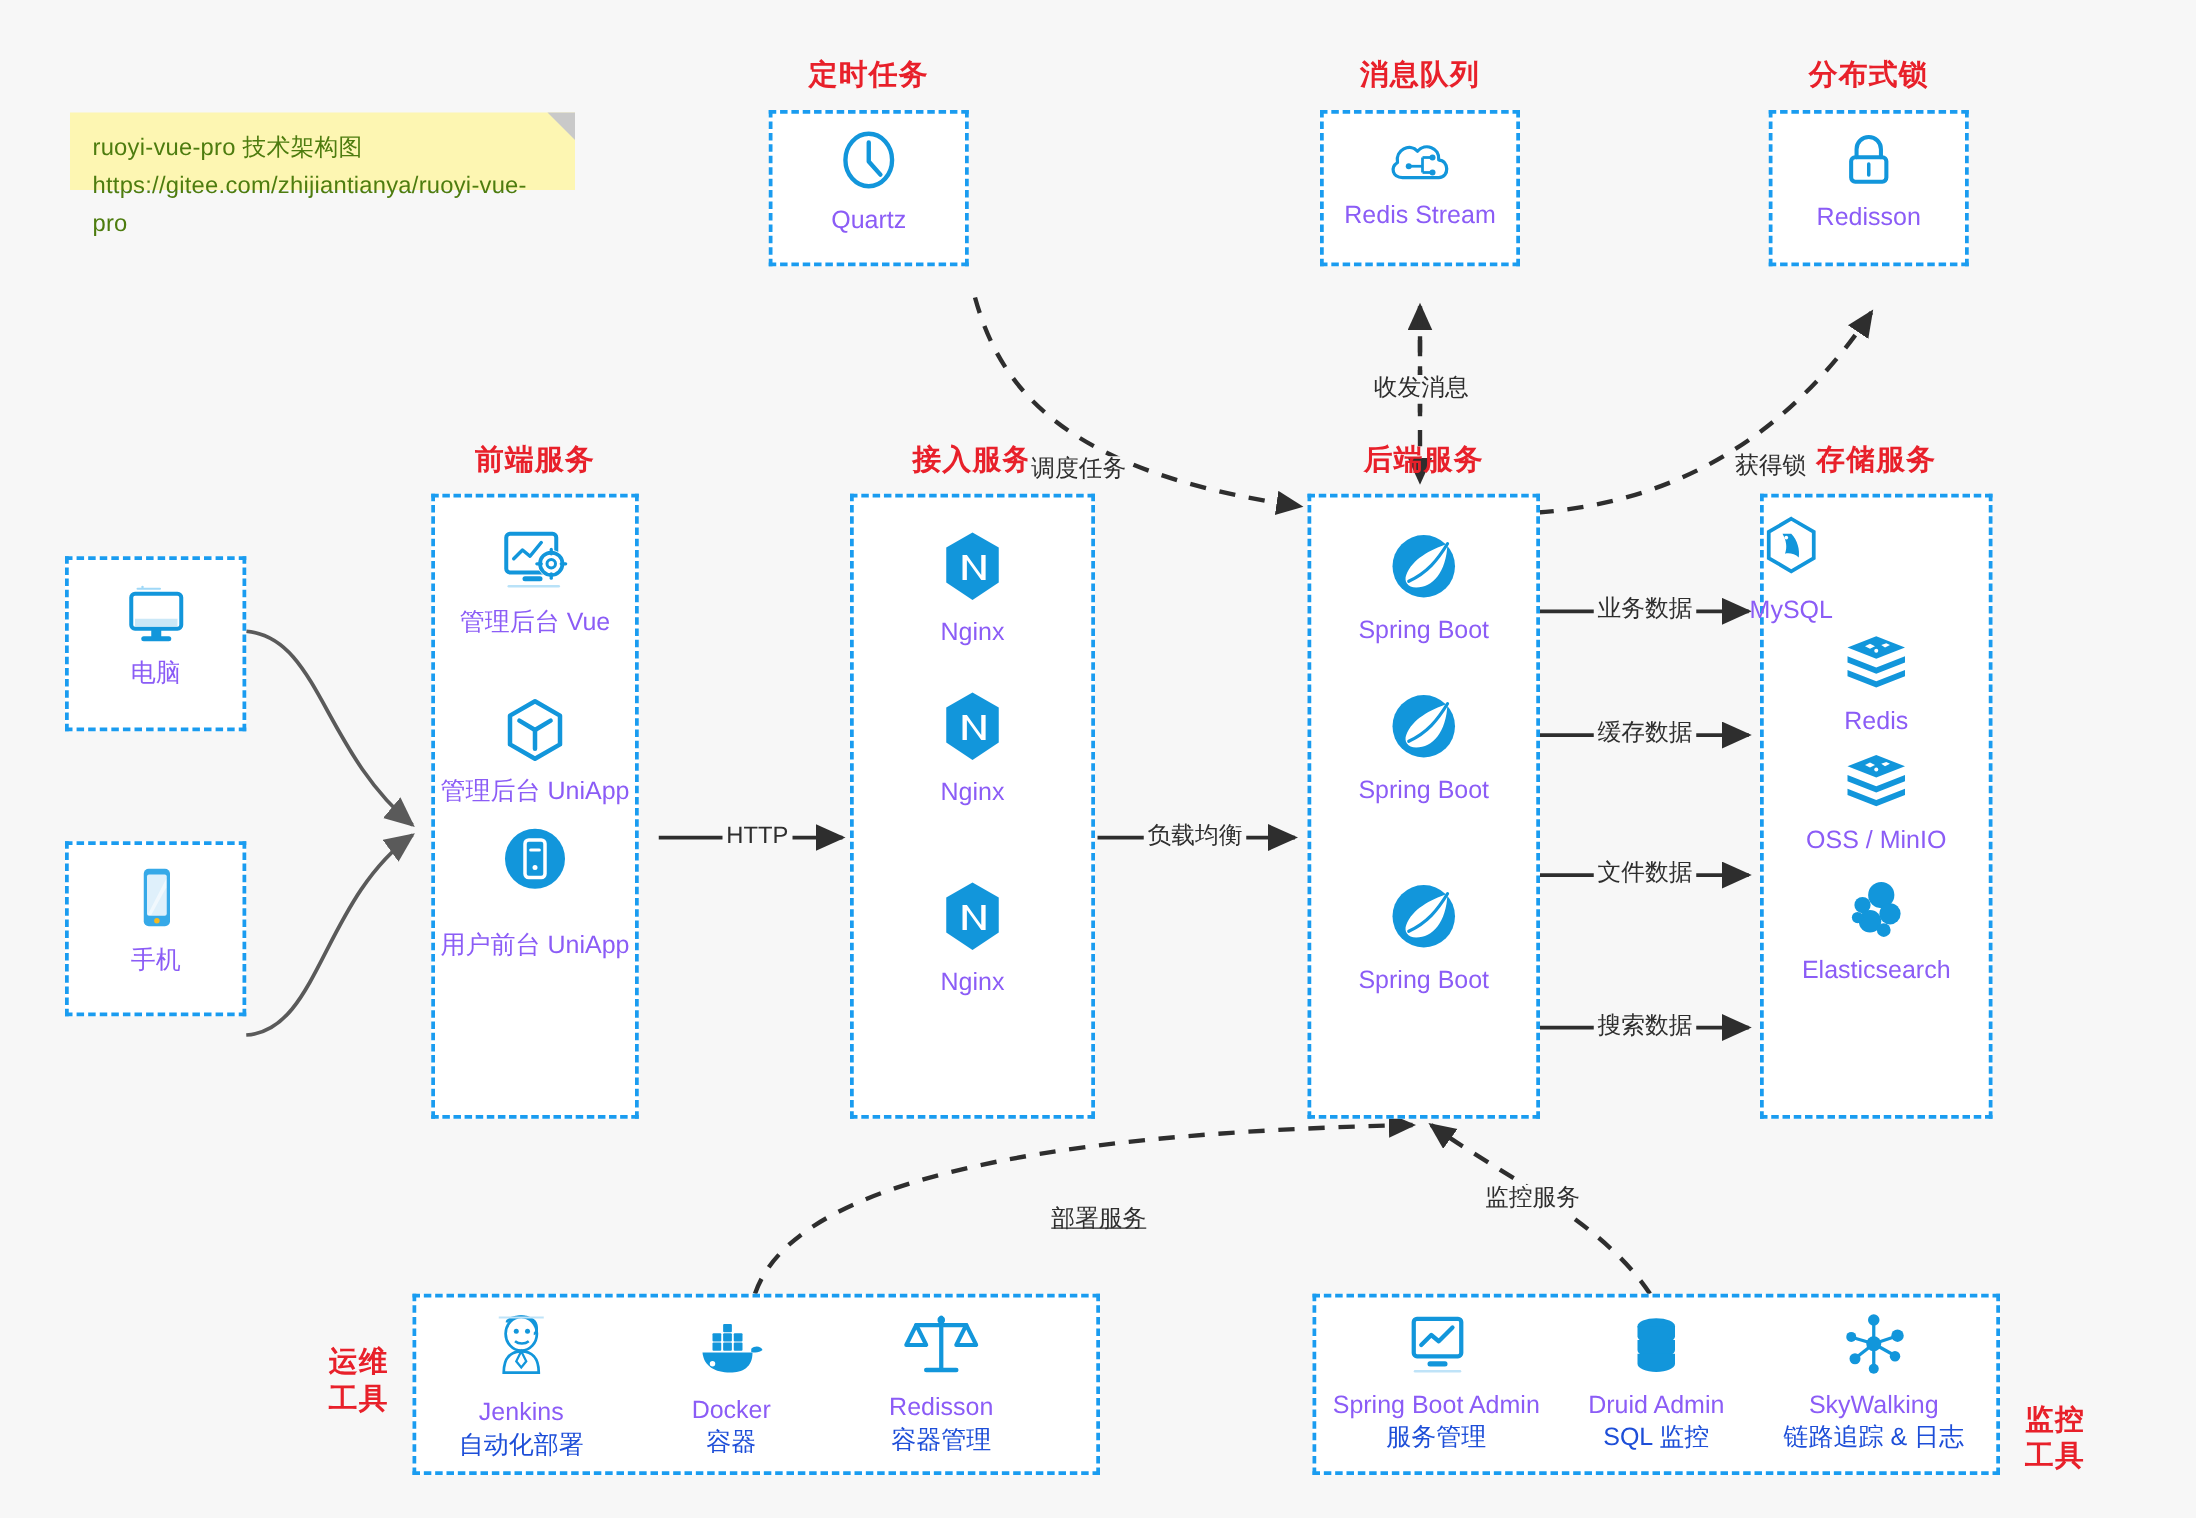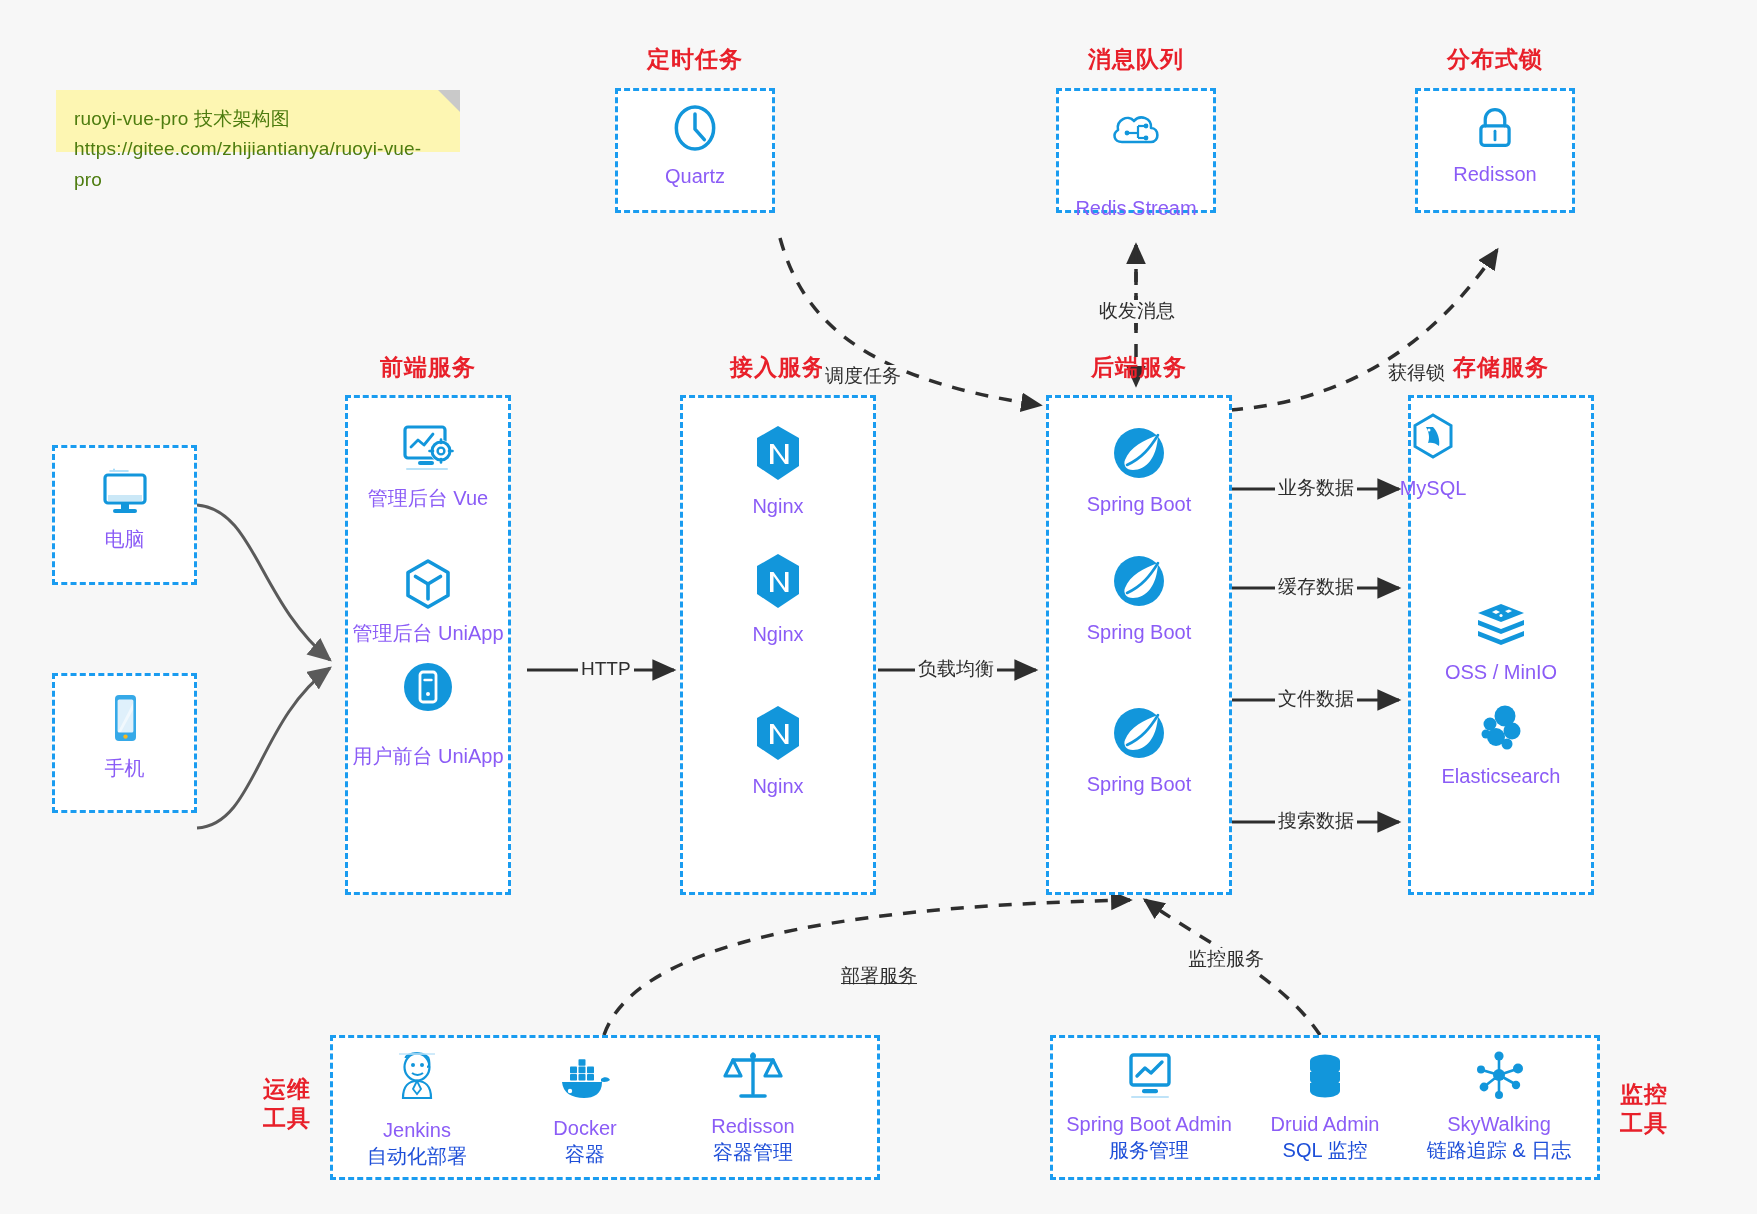--- a/index.html
+++ b/index.html
@@ -154,21 +154,21 @@
       <svg width="56" height="56" viewBox="0 0 48 48">
         <ellipse cx="24" cy="24" rx="16" ry="18" fill="none" stroke="#1296db" stroke-width="3"></ellipse>
         <path d="M24 12 L24 25 L32 34" fill="none" stroke="#1296db" stroke-width="3" stroke-linecap="round" stroke-linejoin="round"></path>
       </svg>
     </span>
     <span class="lbl">Quartz</span>
   </div>
 
   <div class="grp-title" style="left:1056px; top:44px; width:160px;">消息队列</div>
   <div class="group" style="left:1056px; top:88px; width:160px; height:125px;"></div>
-  <div class="node" style="left:1056px; top:104px; width:160px;gap:36px;">
+  <div class="node" style="left:1056px; top:104px; width:160px;">
     <span class="ic">
       <svg width="56" height="48" viewBox="0 0 56 48">
         <path d="M14 38 C6 38 4 30 10 26 C8 16 20 10 26 17 C32 10 44 14 43 24 C51 24 52 38 43 38 Z" fill="none" stroke="#1296db" stroke-width="2.6" stroke-linejoin="round"></path>
         <line x1="20" y1="29" x2="30" y2="29" stroke="#1296db" stroke-width="2.2"></line>
         <line x1="30" y1="22" x2="30" y2="34" stroke="#1296db" stroke-width="2.2"></line>
         <line x1="30" y1="22" x2="37" y2="22" stroke="#1296db" stroke-width="2.2"></line>
         <line x1="30" y1="34" x2="37" y2="34" stroke="#1296db" stroke-width="2.2"></line>
         <circle cx="19" cy="29" r="2.4" fill="#1296db"></circle>
         <circle cx="38" cy="22" r="2.4" fill="#1296db"></circle>
         <circle cx="38" cy="34" r="2.4" fill="#1296db"></circle>
@@ -342,20 +342,33 @@
     <span class="ic">
       <svg width="56" height="58" viewBox="0 0 56 58">
         <path d="M28 5 L46 15.5 L46 36.5 L28 47 L10 36.5 L10 15.5 Z" fill="none" stroke="#1296db" stroke-width="3"></path>
         <path d="M21 17 C24 22 25 28 23 33 C26 32 31 33 34 36 C35 30 33 22 28 17 Z" fill="#1296db"></path>
         <circle cx="24" cy="20" r="1.5" fill="#ffffff"></circle>
       </svg>
     </span>
     <span class="lbl">MySQL</span>
   </div>
 
+  <div class="node" style="left:1408px; top:505px; width:186px;">
+    <span class="ic">
+      <svg width="58" height="52" viewBox="0 0 58 52">
+        <path d="M29 4 L52 13 L29 22 L6 13 Z" fill="#1296db"></path>
+        <path d="M6 20 L29 29 L52 20 L52 25 L29 34 L6 25 Z" fill="#1296db"></path>
+        <path d="M6 31 L29 40 L52 31 L52 36 L29 45 L6 36 Z" fill="#1296db"></path>
+        <path d="M20 12 L24 10 L28 12 L24 14 Z" fill="#ffffff"></path>
+        <path d="M33 11 L37 9.5 L40 11 L36 13 Z" fill="#ffffff"></path>
+        <circle cx="29" cy="15.5" r="1.6" fill="#ffffff"></circle>
+      </svg>
+    </span>
+    <span class="lbl">Redis</span>
+  </div>
 
   <div class="node" style="left:1408px; top:600px; width:186px;">
     <span class="ic">
       <svg width="58" height="52" viewBox="0 0 58 52">
         <path d="M29 4 L52 13 L29 22 L6 13 Z" fill="#1296db"></path>
         <path d="M6 20 L29 29 L52 20 L52 25 L29 34 L6 25 Z" fill="#1296db"></path>
         <path d="M6 31 L29 40 L52 31 L52 36 L29 45 L6 36 Z" fill="#1296db"></path>
         <path d="M20 12 L24 10 L28 12 L24 14 Z" fill="#ffffff"></path>
         <path d="M33 11 L37 9.5 L40 11 L36 13 Z" fill="#ffffff"></path>
         <circle cx="29" cy="15.5" r="1.6" fill="#ffffff"></circle>
@@ -430,21 +443,21 @@
         <path d="M2 30 L10 14 L18 30 Z" fill="none" stroke="#1296db" stroke-width="3.2" stroke-linejoin="round"></path>
         <path d="M42 30 L50 14 L58 30 Z" fill="none" stroke="#1296db" stroke-width="3.2" stroke-linejoin="round"></path>
         <line x1="18" y1="50" x2="42" y2="50" stroke="#1296db" stroke-width="3.6" stroke-linecap="round"></line>
         <circle cx="30" cy="10" r="3" fill="#1296db"></circle>
       </svg>
     </span>
     <span class="lbl">Redisson</span>
     <span class="lbl2">容器管理</span>
   </div>
 
-  <div class="grp-title side" style="left:1612px; top:1080px; width:64px;text-align:center;">
+  <div class="grp-title side" style="left:1612px; top:1121px; width:64px;text-align:center;">
     <div>监控</div>
     <div>工具</div>
   </div>
   <div class="group" style="left:1050px; top:1035px; width:550px; height:145px;"></div>
 
   <div class="node" style="left:1050px; top:1048px; width:198px;">
     <span class="ic">
       <svg width="58" height="56" viewBox="0 0 58 56">
         <rect x="11" y="7" width="38" height="30" rx="2.6" fill="none" stroke="#1296db" stroke-width="3.4"></rect>
         <path d="M17 28 L25 20 L31 25 L42 14" fill="none" stroke="#1296db" stroke-width="3.4" stroke-linecap="round" stroke-linejoin="round"></path>

